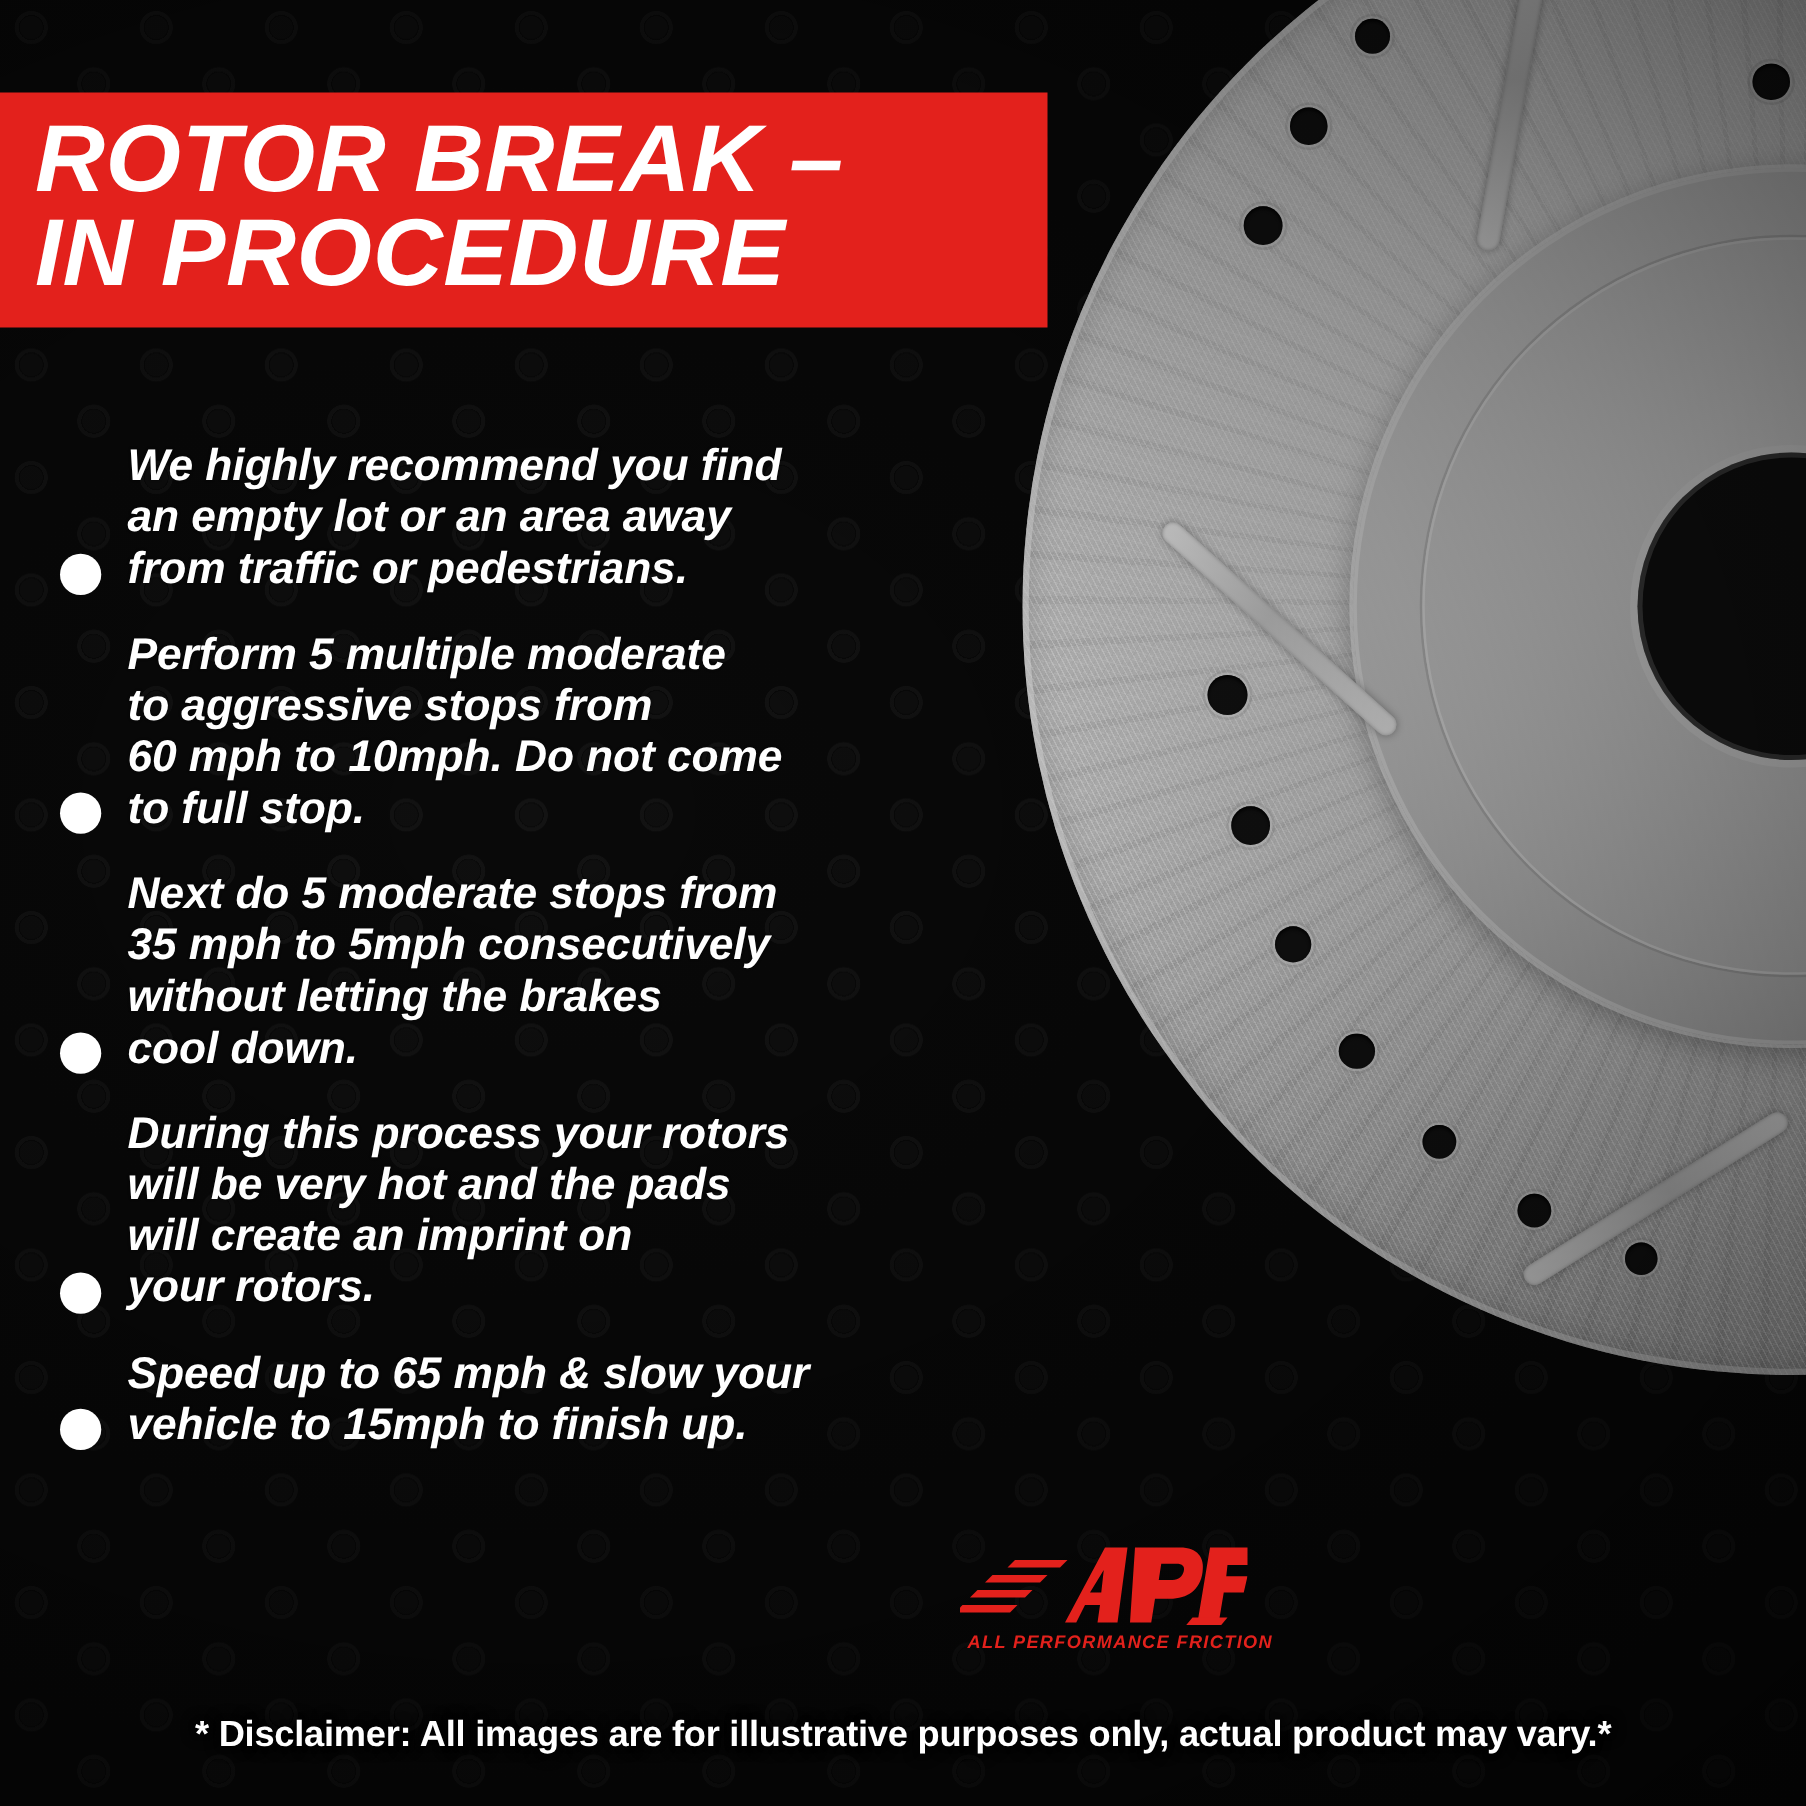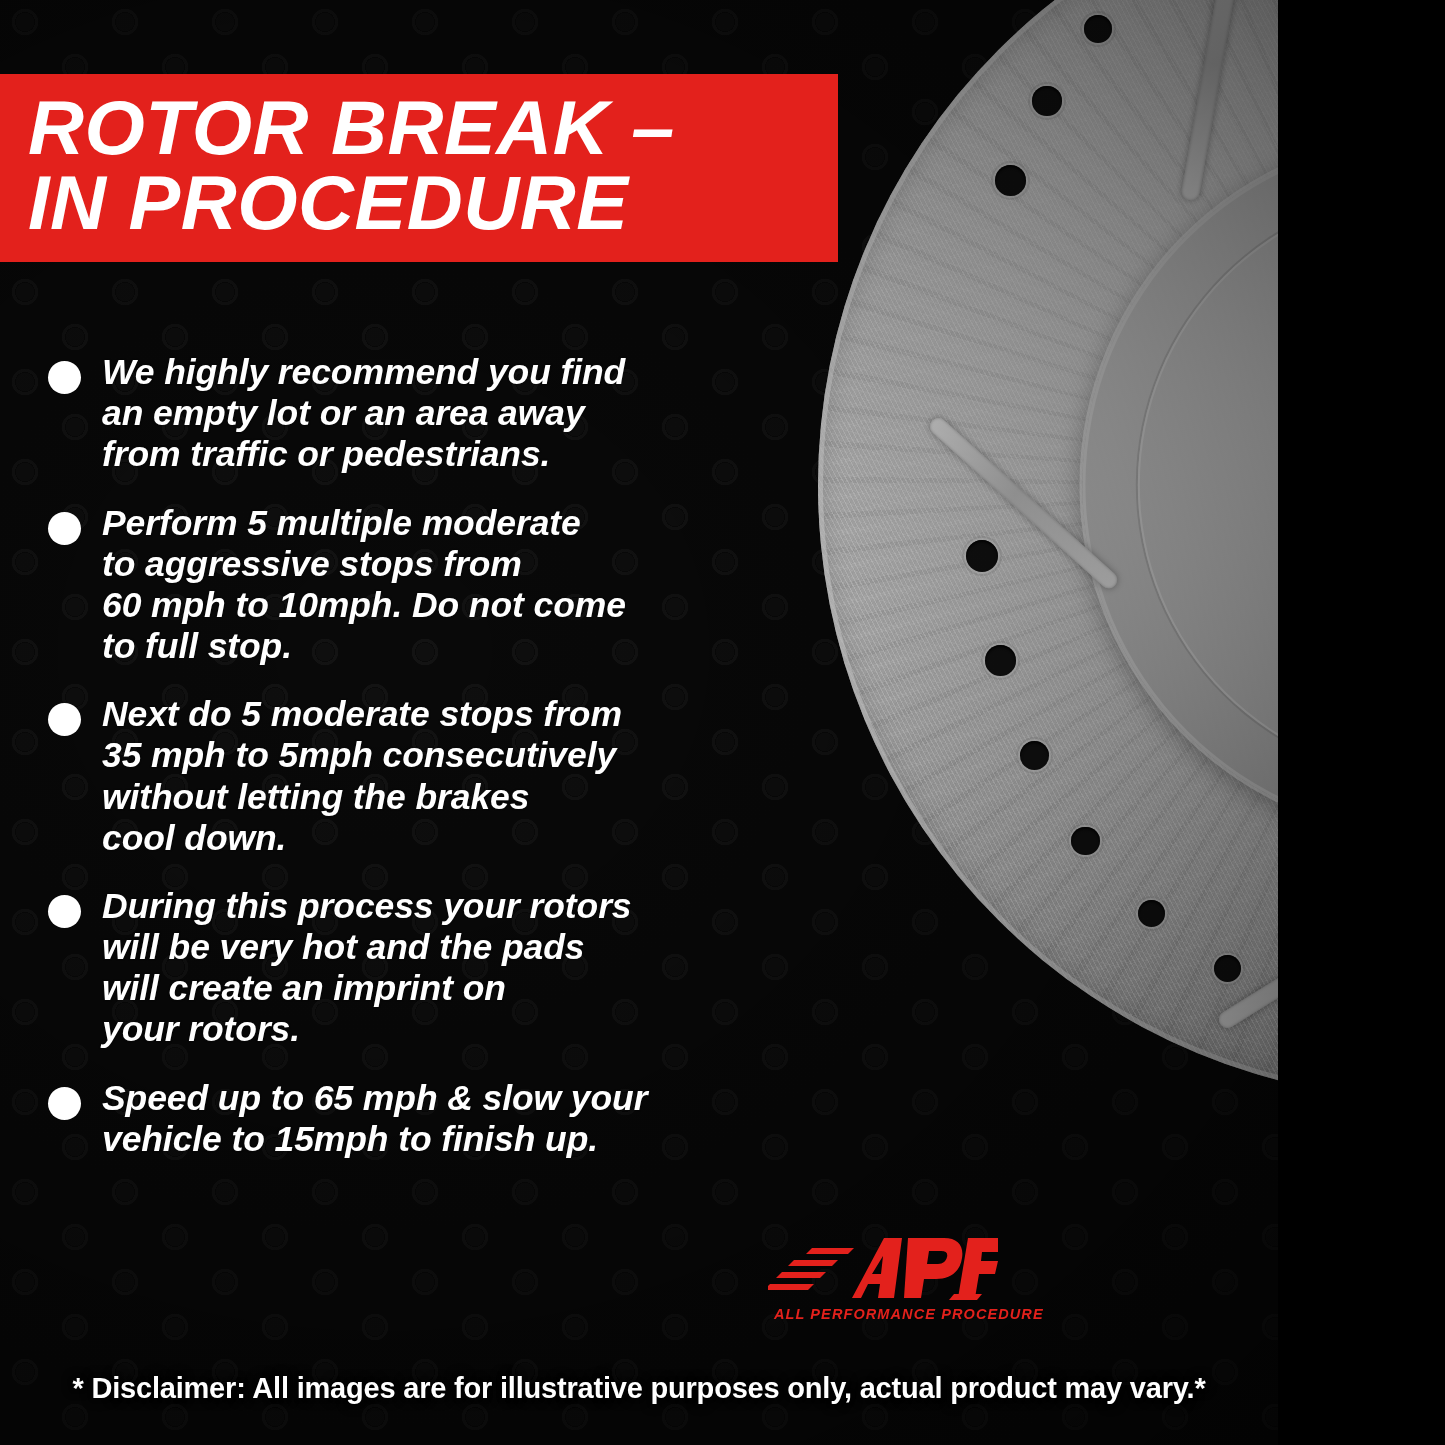--- a/index.html
+++ b/index.html
@@ -5,21 +5,21 @@
   html, body {
     margin: 0;
     padding: 0;
     background: #000;
   }
   body {
     font-family: "Liberation Sans", sans-serif;
   }
   #poster {
     position: relative;
-    width: 1278px;
+    width: 1445px;
     height: 1445px;
     overflow: hidden;
     background: #0a0a0a;
   }
 
   
   .bg-base {
     position: absolute;
     inset: 0;
     background: #090909;
@@ -165,21 +165,21 @@
   
   .bullets {
     position: absolute;
     left: 48px;
     top: 352px;
     width: 730px;
     z-index: 5;
   }
   .bullet-item {
     display: flex;
-    align-items: flex-start;
+    align-items: flex-end;
     margin-bottom: 27px;
   }
   .bullet-dot {
     flex: 0 0 auto;
     width: 33px;
     height: 33px;
     border-radius: 50%;
     background: #ffffff;
     margin-top: 9px;
     margin-right: 21px;
@@ -340,18 +340,18 @@
                  M104 42 L113 42 L115 24 Z"></path>
 
         <path d="M140 6 L176 6 C190 6 196 14 194 26 C192 40 182 47 168 47 L156 47 L153 66 L136 66 Z
                  M159 32 L170 32 C175 32 178 29 179 25 C180 21 178 19 173 19 L161 19 Z"></path>
 
         <path d="M200 6 L236 6 L233 20 L214 20 L213 29 L230 29 L227 42 L211 42 L207 66 L190 66 Z"></path>
 
         <path d="M186 62 L214 62 L209 68 L181 68 Z"></path>
       </g>
     </svg>
-    <div class="logo-tagline">ALL PERFORMANCE PROCEDURE</div>
+    <div class="logo-tagline">ALL PERFORMANCE FRICTION</div>
   </div>
 
   <div class="disclaimer">* Disclaimer: All images are for illustrative purposes only, actual product may vary.*</div>
 
 </div>
 
 </body></html>

